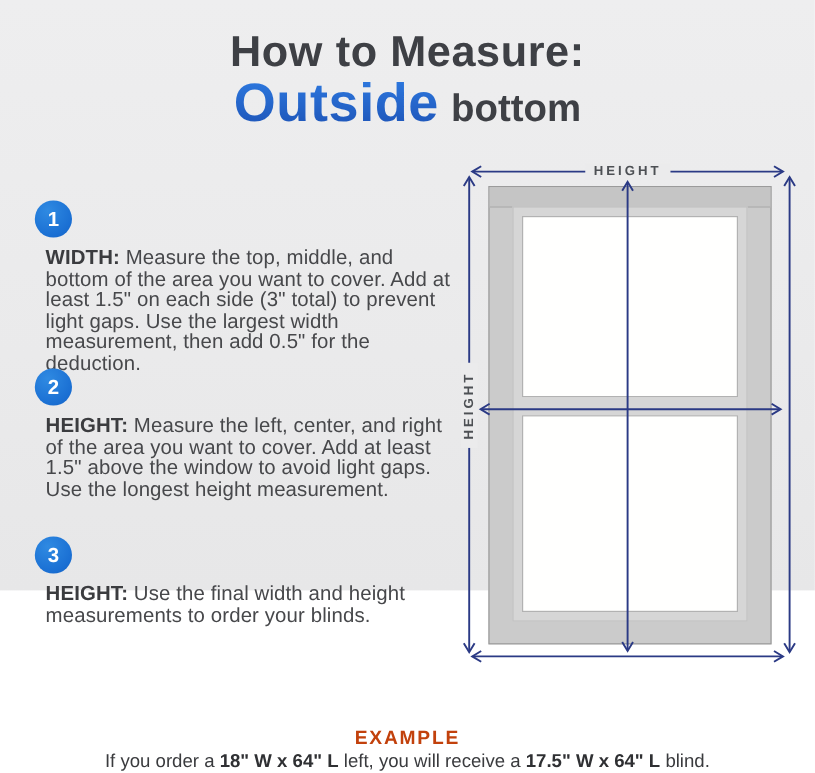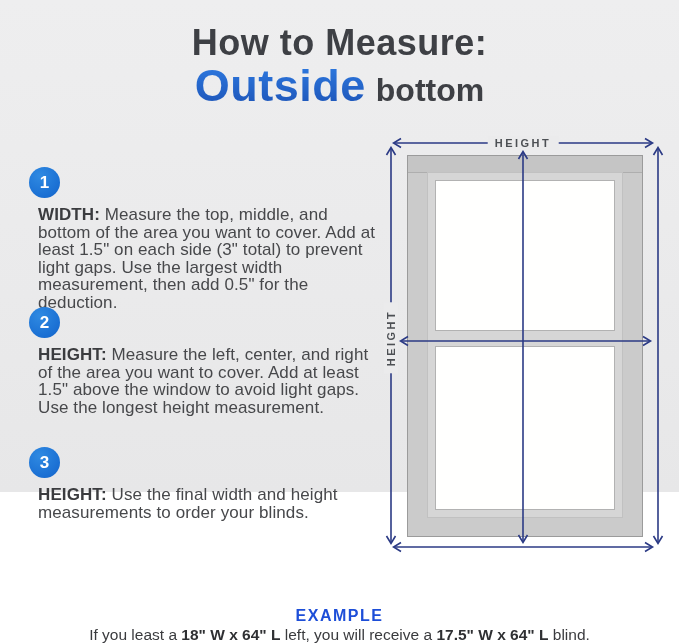--- a/index.html
+++ b/index.html
@@ -65,21 +65,21 @@
   }
   #width-label{left:523px;top:143px;transform:translate(-50%,-50%);}
   #height-label{left:391px;top:338px;transform:translate(-50%,-50%) rotate(-90deg);}
   
   .footer{
     position:absolute;left:0;top:586px;width:679px;height:58px;
     background:#ffffff;text-align:center;
   }
   .example-heading{
     margin-top:21px;font-size:16px;line-height:17px;font-weight:800;
-    color:#1d4ed8;letter-spacing:1.5px;
+    color:#c2410c;letter-spacing:1.5px;
   }
   .example-text{margin-top:2px;font-size:15.5px;line-height:17px;color:#3a3b3e;}
   .example-text b{font-weight:700;color:#2f3033;}
 </style>
 </head>
 <body>
 
 <div class="canvas">
 
   <div class="header">
@@ -129,14 +129,14 @@
     </g>
   </svg>
 
   <span class="dim-label" id="width-label">HEIGHT</span>
   <span class="dim-label" id="height-label">HEIGHT</span>
 
 </div>
 
 <div class="footer">
   <div class="example-heading">EXAMPLE</div>
-  <div class="example-text"><span>If you least a </span><b>18" W x 64" L</b><span> left, you will receive a </span><b>17.5" W x 64" L</b><span> blind.</span></div>
+  <div class="example-text"><span>If you order a </span><b>18" W x 64" L</b><span> left, you will receive a </span><b>17.5" W x 64" L</b><span> blind.</span></div>
 </div>
 
 </body></html>

